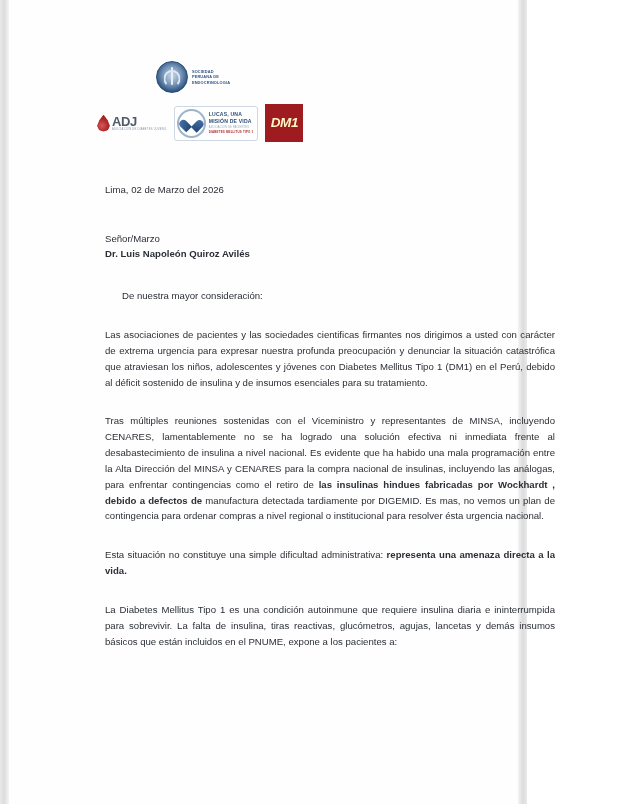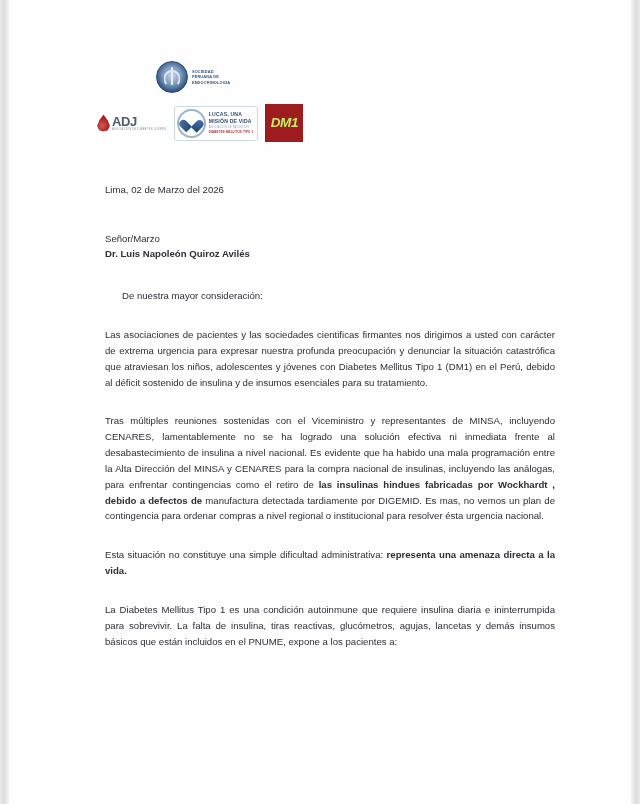--- a/index.html
+++ b/index.html
@@ -9,21 +9,21 @@
   body {
     width: 640px;
     height: 804px;
     background: #ffffff;
     font-family: "Liberation Sans", sans-serif;
     overflow: hidden;
   }
 
   .page {
     position: relative;
-    width: 640px;
+    width: 527px;
     height: 804px;
     background: #ffffff;
     box-sizing: border-box;
   }
 
   
   .edge-strip {
     position: absolute;
     top: 0;
     bottom: 0;
@@ -154,21 +154,21 @@
     font-size: 2.9px; font-weight: bold; color: #b02a2a;
     letter-spacing: 0.2px; margin-top: 1.5px;
   }
 
   
   .logo-dm1 {
     width: 38px; height: 38px; background: #9e1b20;
     display: flex; align-items: center; justify-content: center; flex: none;
   }
   .dm1-text {
-    color: #bef264; font-size: 13.5px; font-weight: bold;
+    color: #fef9c3; font-size: 13.5px; font-weight: bold;
     letter-spacing: -0.4px; font-style: italic; line-height: 1;
   }
 
   
   .body-copy {
     position: absolute;
     left: 96px;
     top: 182px;
     width: 450px;
     color: #2b2f36;

